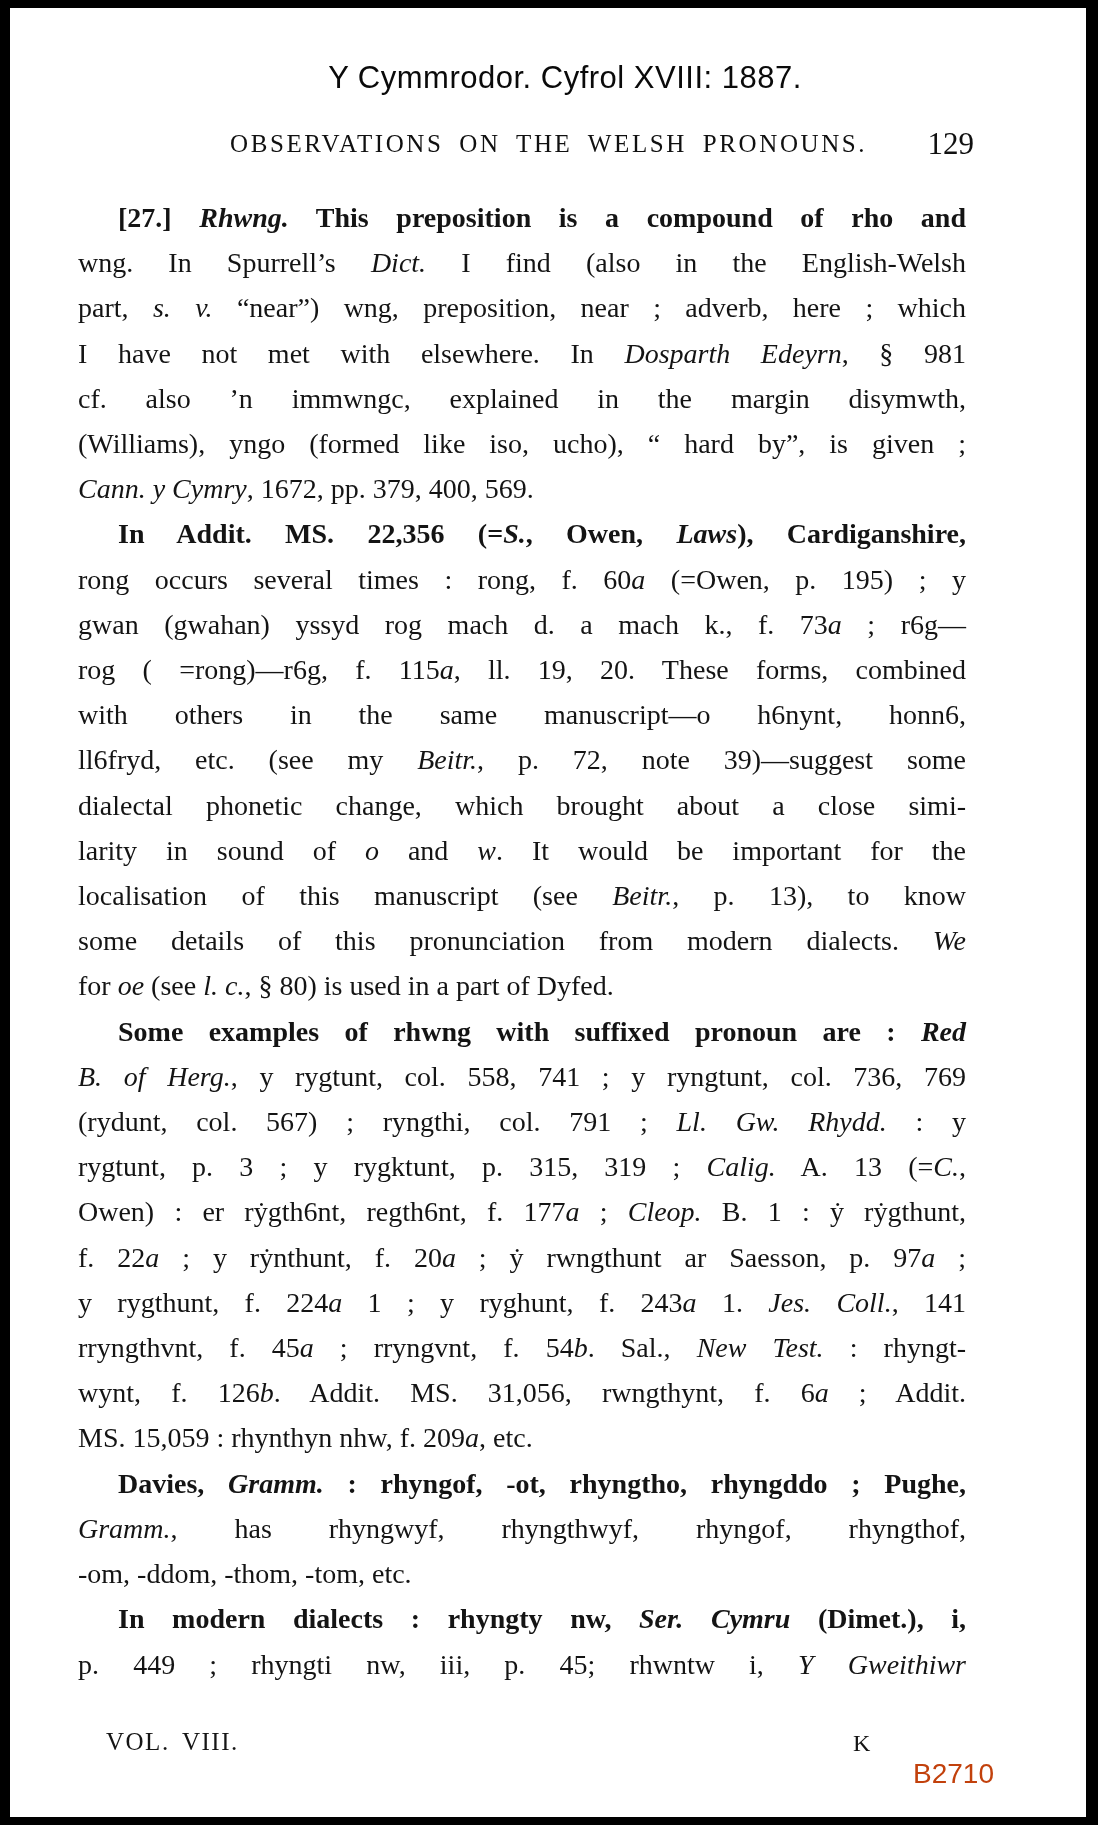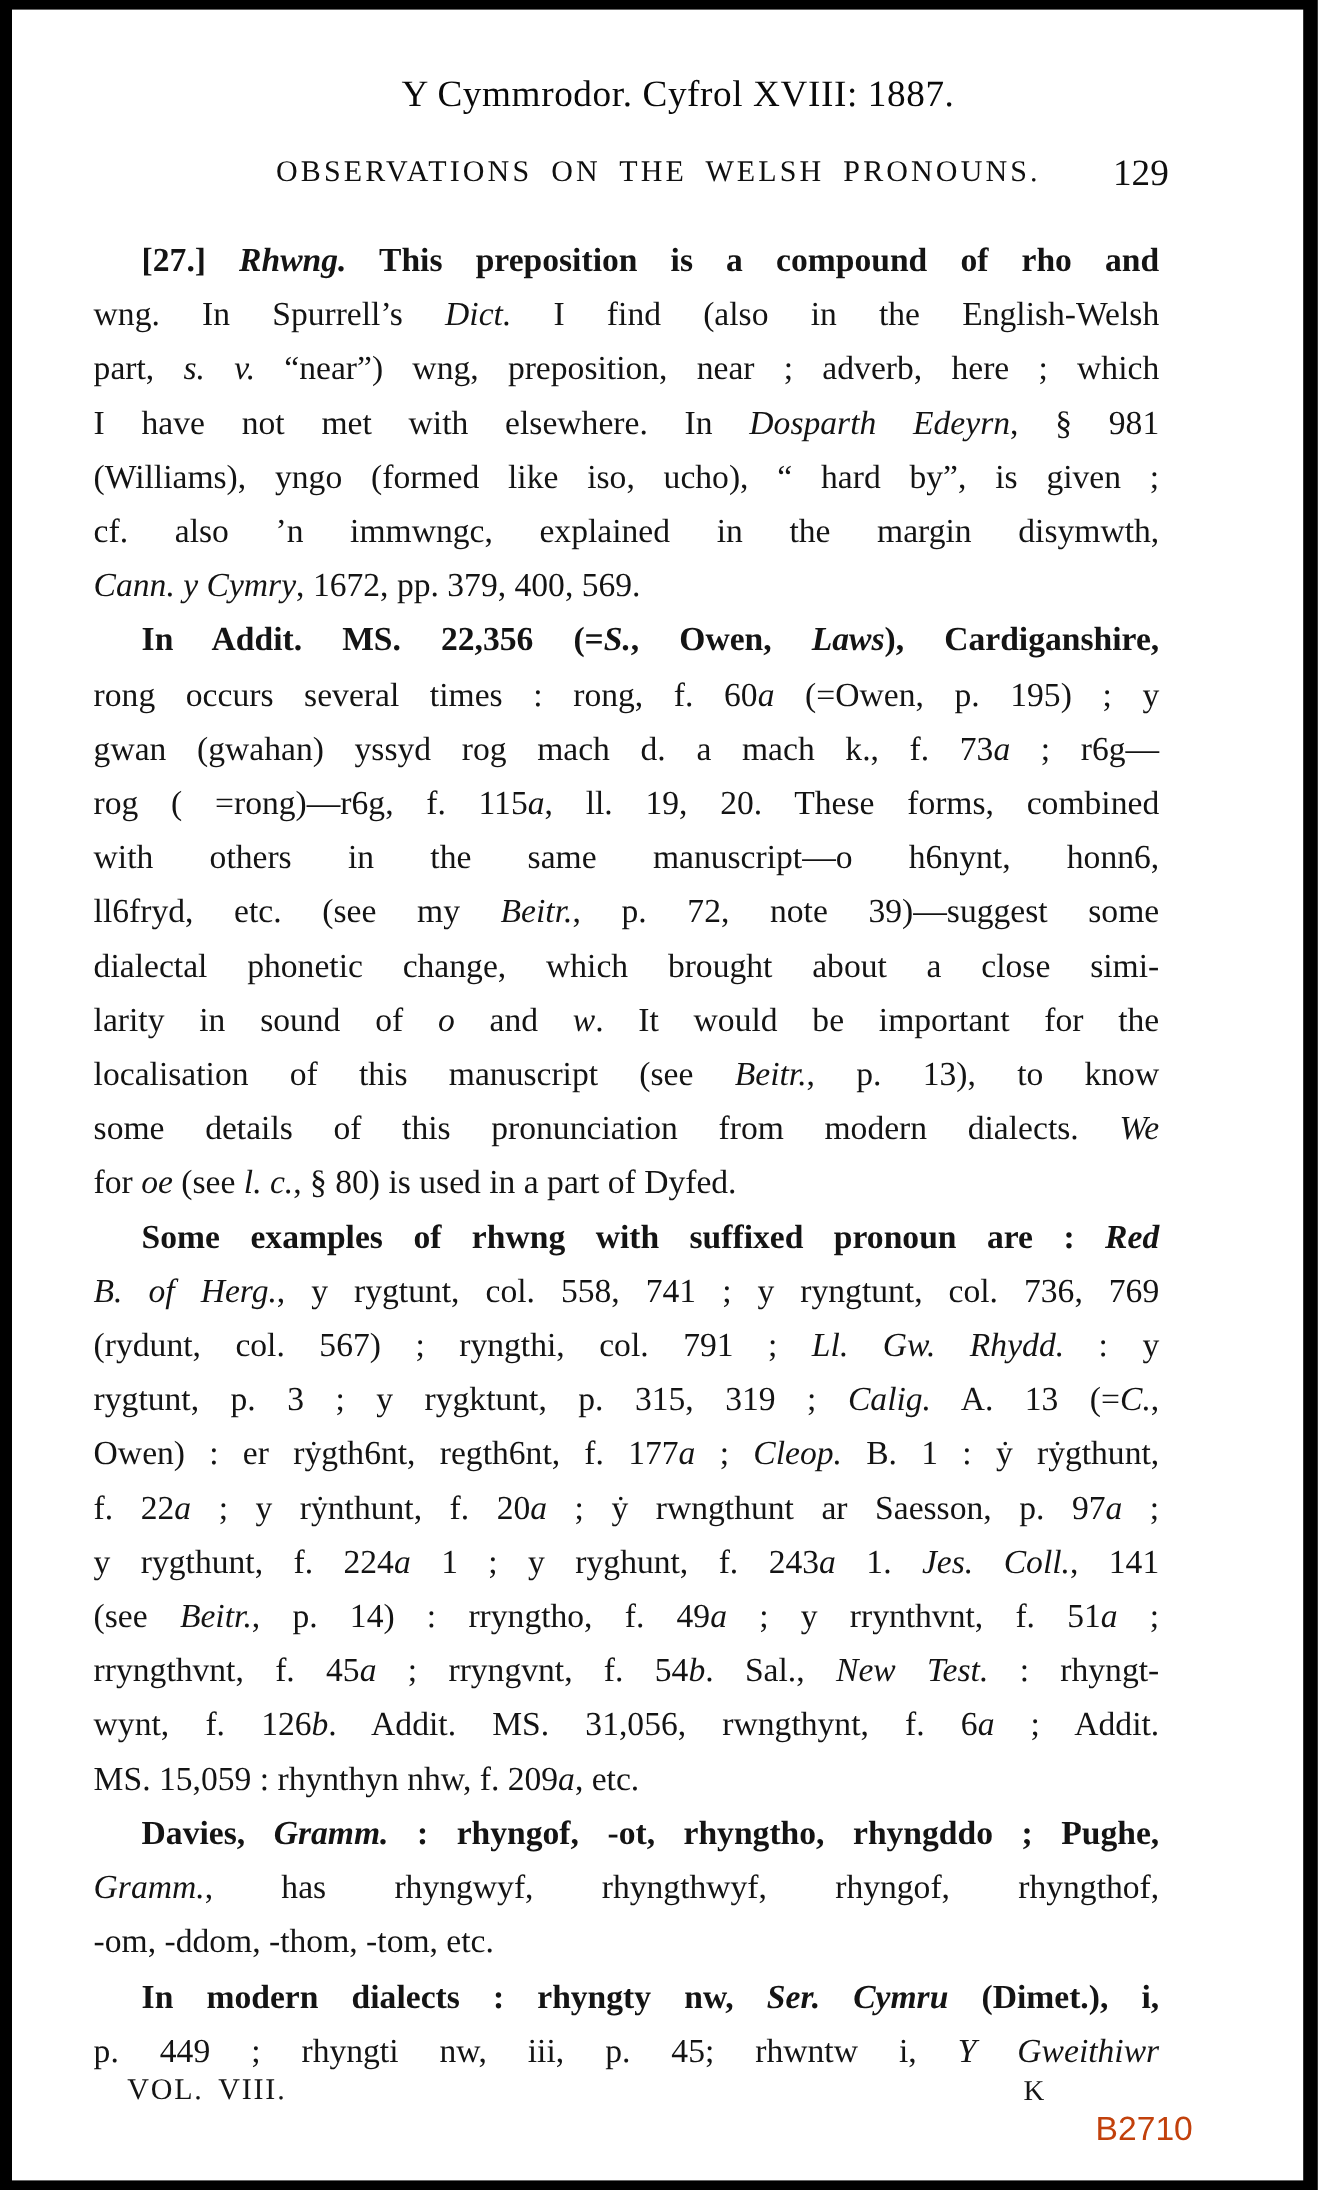--- a/index.html
+++ b/index.html
@@ -19,21 +19,21 @@
     background: #ffffff;
     color: #121212;
   }
 
   .collection-header {
     position: absolute;
     top: 52px; left: 0; width: 100%;
     text-align: center;
     padding-left: 34px;
     box-sizing: border-box;
-    font-family: Liberation Serif, serif;
+    font-family: Liberation Sans, sans-serif;
     font-size: 31px;
     letter-spacing: 0.5px;
     color: #0a0a0a;
     white-space: nowrap;
   }
 
   .running-head-row {
     position: absolute;
     top: 118px; left: 68px; width: 902px;
     height: 40px;
@@ -113,22 +113,22 @@
       <span class="running-head">OBSERVATIONS ON THE WELSH PRONOUNS.</span>
       <span class="page-number">129</span>
     </div>
 
     <div class="body-text">
         <div class="para indent">
           <div class="line"><span>[27.] </span><span class="it">Rhwng.</span><span> This preposition is a compound of rho and</span></div>
           <div class="line"><span>wng. In Spurrell’s </span><span class="it">Dict.</span><span> I find (also in the English-Welsh</span></div>
           <div class="line"><span>part, </span><span class="it">s. v.</span><span> “near”) wng, preposition, near ; adverb, here ; which</span></div>
           <div class="line"><span>I have not met with elsewhere. In </span><span class="it">Dosparth Edeyrn</span><span>, § 981</span></div>
+          <div class="line"><span>cf. also ’n immwngc, explained in the margin disymwth,</span></div>
           <div class="line"><span>(Williams), yngo (formed like iso, ucho), “ hard by”, is given ;</span></div>
-          <div class="line"><span>cf. also ’n immwngc, explained in the margin disymwth,</span></div>
           <div class="line last"><span class="it">Cann. y Cymry</span><span>, 1672, pp. 379, 400, 569.</span></div>
         </div>
         <div class="para indent">
           <div class="line"><span>In Addit. MS. 22,356 (=</span><span class="it">S.</span><span>, Owen, </span><span class="it">Laws</span><span>), Cardiganshire,</span></div>
           <div class="line"><span>rong occurs several times : rong, f. 60</span><span class="it">a</span><span> (=Owen, p. 195) ; y</span></div>
           <div class="line"><span>gwan (gwahan) yssyd rog mach d. a mach k., f. 73</span><span class="it">a</span><span> ; r6g—</span></div>
           <div class="line"><span>rog ( =rong)—r6g, f. 115</span><span class="it">a</span><span>, ll. 19, 20. These forms, combined</span></div>
           <div class="line"><span>with others in the same manuscript—o h6nynt, honn6,</span></div>
           <div class="line"><span>ll6fryd, etc. (see my </span><span class="it">Beitr.</span><span>, p. 72, note 39)—suggest some</span></div>
           <div class="line"><span>dialectal phonetic change, which brought about a close simi-</span></div>
@@ -138,21 +138,20 @@
           <div class="line last"><span>for </span><span class="it">oe</span><span> (see </span><span class="it">l. c.</span><span>, § 80) is used in a part of Dyfed.</span></div>
         </div>
         <div class="para indent">
           <div class="line"><span>Some examples of rhwng with suffixed pronoun are : </span><span class="it">Red</span></div>
           <div class="line"><span class="it">B. of Herg.</span><span>, y rygtunt, col. 558, 741 ; y ryngtunt, col. 736, 769</span></div>
           <div class="line"><span>(rydunt, col. 567) ; ryngthi, col. 791 ; </span><span class="it">Ll. Gw. Rhydd.</span><span> : y</span></div>
           <div class="line"><span>rygtunt, p. 3 ; y rygktunt, p. 315, 319 ; </span><span class="it">Calig.</span><span> A. 13 (=</span><span class="it">C.</span><span>,</span></div>
           <div class="line"><span>Owen) : er rẏgth6nt, regth6nt, f. 177</span><span class="it">a</span><span> ; </span><span class="it">Cleop.</span><span> B. 1 : ẏ rẏgthunt,</span></div>
           <div class="line"><span>f. 22</span><span class="it">a</span><span> ; y rẏnthunt, f. 20</span><span class="it">a</span><span> ; ẏ rwngthunt ar Saesson, p. 97</span><span class="it">a</span><span> ;</span></div>
           <div class="line"><span>y rygthunt, f. 224</span><span class="it">a</span><span> 1 ; y ryghunt, f. 243</span><span class="it">a</span><span> 1. </span><span class="it">Jes. Coll.</span><span>, 141</span></div>
-          <div class="line"><span>(see </span><span class="it">Beitr.</span><span>, p. 14) : rryngtho, f. 49</span><span class="it">a</span><span> ; y rrynthvnt, f. 51</span><span class="it">a</span><span> ;</span></div>
           <div class="line"><span>rryngthvnt, f. 45</span><span class="it">a</span><span> ; rryngvnt, f. 54</span><span class="it">b</span><span>. Sal., </span><span class="it">New Test.</span><span> : rhyngt-</span></div>
           <div class="line"><span>wynt, f. 126</span><span class="it">b</span><span>. Addit. MS. 31,056, rwngthynt, f. 6</span><span class="it">a</span><span> ; Addit.</span></div>
           <div class="line last"><span>MS. 15,059 : rhynthyn nhw, f. 209</span><span class="it">a</span><span>, etc.</span></div>
         </div>
         <div class="para indent">
           <div class="line"><span>Davies, </span><span class="it">Gramm.</span><span> : rhyngof, -ot, rhyngtho, rhyngddo ; Pughe,</span></div>
           <div class="line"><span class="it">Gramm.</span><span>, has rhyngwyf, rhyngthwyf, rhyngof, rhyngthof,</span></div>
           <div class="line last"><span>-om, -ddom, -thom, -tom, etc.</span></div>
         </div>
         <div class="para indent">

